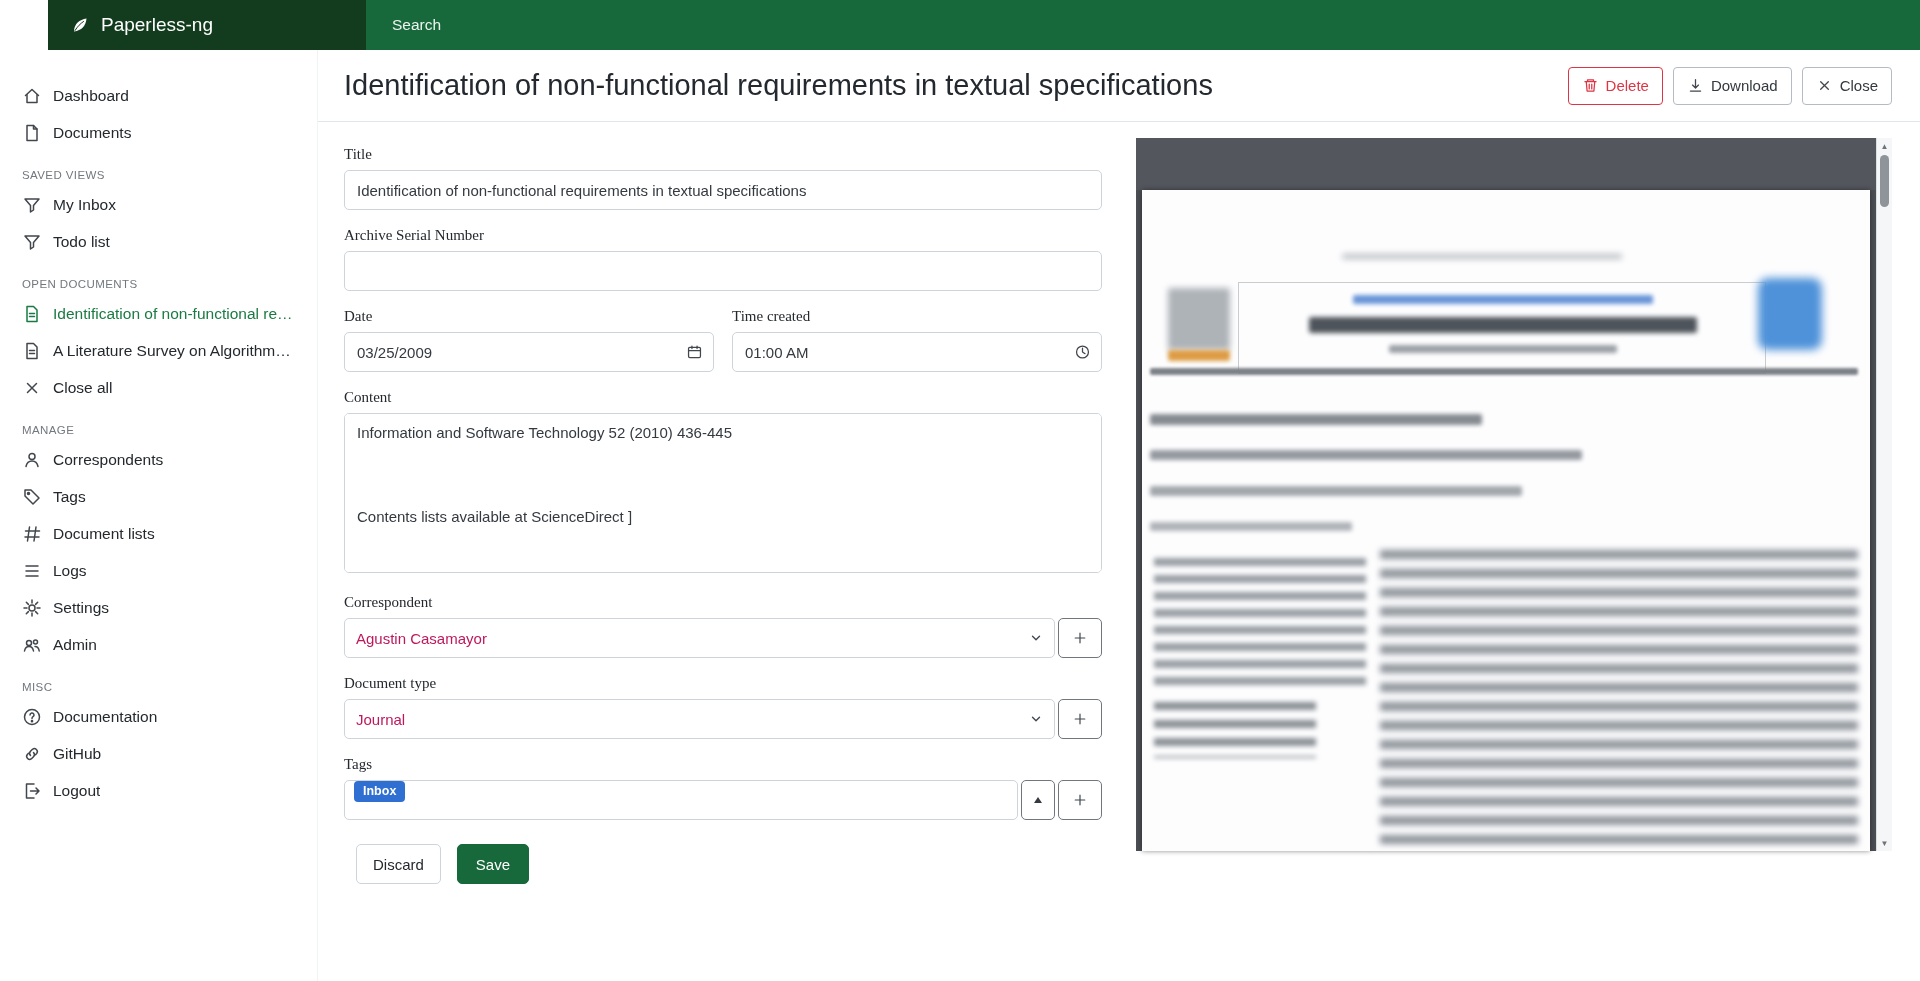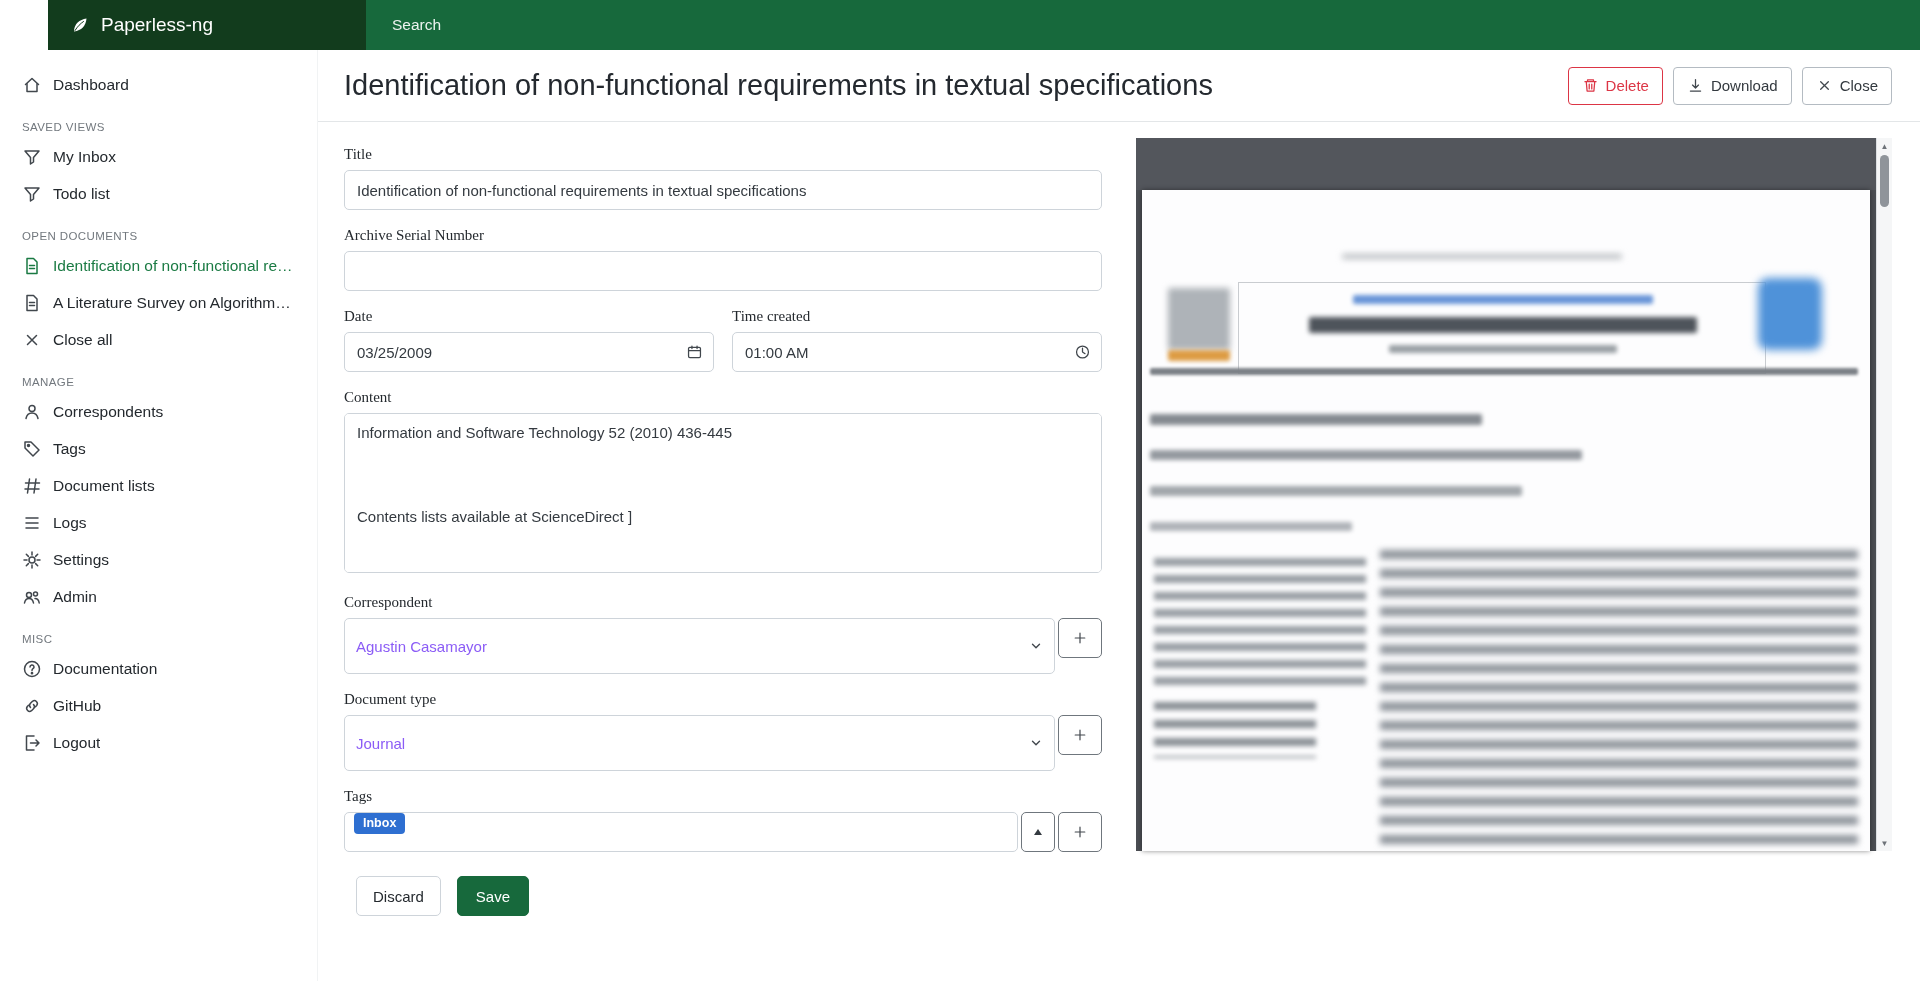--- a/index.html
+++ b/index.html
@@ -9,21 +9,21 @@
   
   .topbar{position:fixed;top:0;left:0;right:0;height:50px;display:flex;z-index:20;margin-left:48px;}
   .brand{width:318px;background:#123c1d;color:#fff;display:flex;align-items:center;gap:11px;
     padding:0 22px;font-size:19px;flex:0 0 auto;cursor:pointer;}
   .searchbar{flex:1;background:#17693c;display:flex;align-items:center;padding:0 26px;}
   .search-input{background:transparent;border:none;outline:none;color:#fff;font-size:15.5px;width:70%;}
   .search-input::placeholder{color:rgba(255,255,255,.92);}
 
   
   .sidebar{position:fixed;top:50px;left:0;bottom:0;width:318px;background:#fff;
-    border-right:1px solid #f1f3f4;padding-top:16px;overflow:hidden;z-index:10;}
+    border-right:1px solid #f1f3f4;padding-top:27px;overflow:hidden;z-index:10;}
   .side-item{display:flex;align-items:center;gap:11px;height:37px;padding:0 22px;
     color:#24292e;font-size:15.5px;text-decoration:none;cursor:pointer;}
   .side-label{white-space:nowrap;overflow:hidden;text-overflow:ellipsis;max-width:248px;}
   .side-section{margin:18px 0 5px;padding:0 22px;font-size:11.5px;color:#72787e;letter-spacing:.4px;}
   .side-item.active{color:#1a7a43;}
   .side-item.active .ic{stroke:#1a7a43;}
 
   .ic{width:20px;height:20px;stroke:#41474d;fill:none;stroke-width:1.5;
     stroke-linecap:round;stroke-linejoin:round;flex:0 0 auto;}
 
@@ -50,22 +50,22 @@
     font-size:15px;color:#343a40;background:#fff;outline:none;font-family:inherit;}
   .row2{display:grid;grid-template-columns:1fr 1fr;gap:18px;}
   .iconput{position:relative;}
   .iconput .finput{padding-right:38px;}
   .iconput .ic{position:absolute;right:11px;top:50%;transform:translateY(-50%);width:17px;height:17px;}
   textarea.finput{height:160px;padding:8px 12px;line-height:21px;resize:none;overflow-y:scroll;}
   textarea::-webkit-scrollbar{width:14px;}
   textarea::-webkit-scrollbar-track{background:#f6f7f8;border-left:1px solid #e4e6e9;}
   textarea::-webkit-scrollbar-thumb{background:#c2c6cb;border:3px solid #f6f7f8;border-radius:7px;}
   .inline{display:flex;gap:3px;}
-  .select{flex:1;height:56px;border:1px solid #ced4da;border-radius:5px;display:flex;align-items:center;
-    justify-content:space-between;padding:13px 11px;font-size:15px;color:#8b5cf6;cursor:pointer;background:#fff;}
+  .select{flex:1;height:40px;border:1px solid #ced4da;border-radius:5px;display:flex;align-items:center;
+    justify-content:space-between;padding:13px 11px;font-size:15px;color:#be185d;cursor:pointer;background:#fff;}
   .select .ic{width:14px;height:14px;stroke-width:2;}
   .sq-btn{height:40px;border:1px solid #6f767d;border-radius:5px;background:#fff;display:flex;
     align-items:center;justify-content:center;cursor:pointer;}
   .plus{width:44px;}
   .caret{width:34px;}
   .caret-shape{width:0;height:0;border-left:4.5px solid transparent;border-right:4.5px solid transparent;
     border-bottom:6px solid #343a40;}
   .tags-box{flex:1;height:40px;border:1px solid #ced4da;border-radius:5px;display:flex;
     align-items:flex-start;padding:0 9px;cursor:text;}
   .chip{background:#2e6fd1;color:#fff;font-size:12.5px;font-weight:700;padding:4px 9px;
@@ -110,20 +110,27 @@
   </div>
 </header>
 
 <nav class="sidebar">
   <a class="side-item">
     <svg class="ic" viewBox="0 0 20 20">
         <path d="M3.5 9.5 10 3.5l6.5 6"></path>
         <path d="M5 8.8V16.5h10V8.8"></path>
       </svg>
     <span class="side-label">Dashboard</span>
+  </a>
+  <a class="side-item">
+    <svg class="ic" viewBox="0 0 20 20">
+        <path d="M5 2.5h6.5L15 6v11.5H5z"></path>
+        <path d="M11.5 2.5V6H15"></path>
+      </svg>
+    <span class="side-label">Documents</span>
   </a>
 
   <div class="side-section">SAVED VIEWS</div>
   <a class="side-item">
     <svg class="ic" viewBox="0 0 20 20">
         <path d="M3 4h14l-5.5 6.5V15l-3 2v-6.5z"></path>
       </svg>
     <span class="side-label">My Inbox</span>
   </a>
   <a class="side-item">

